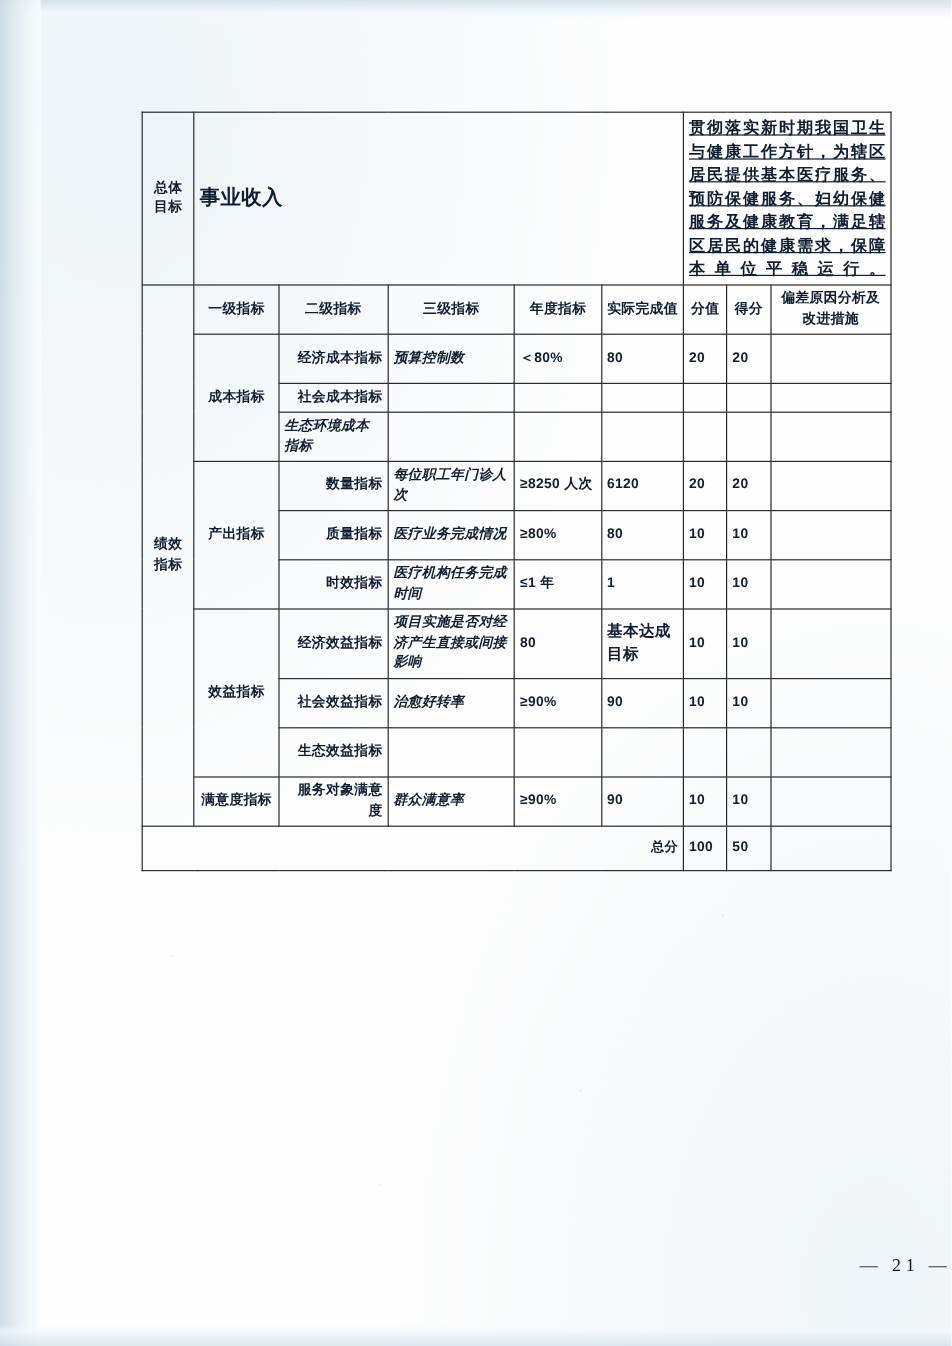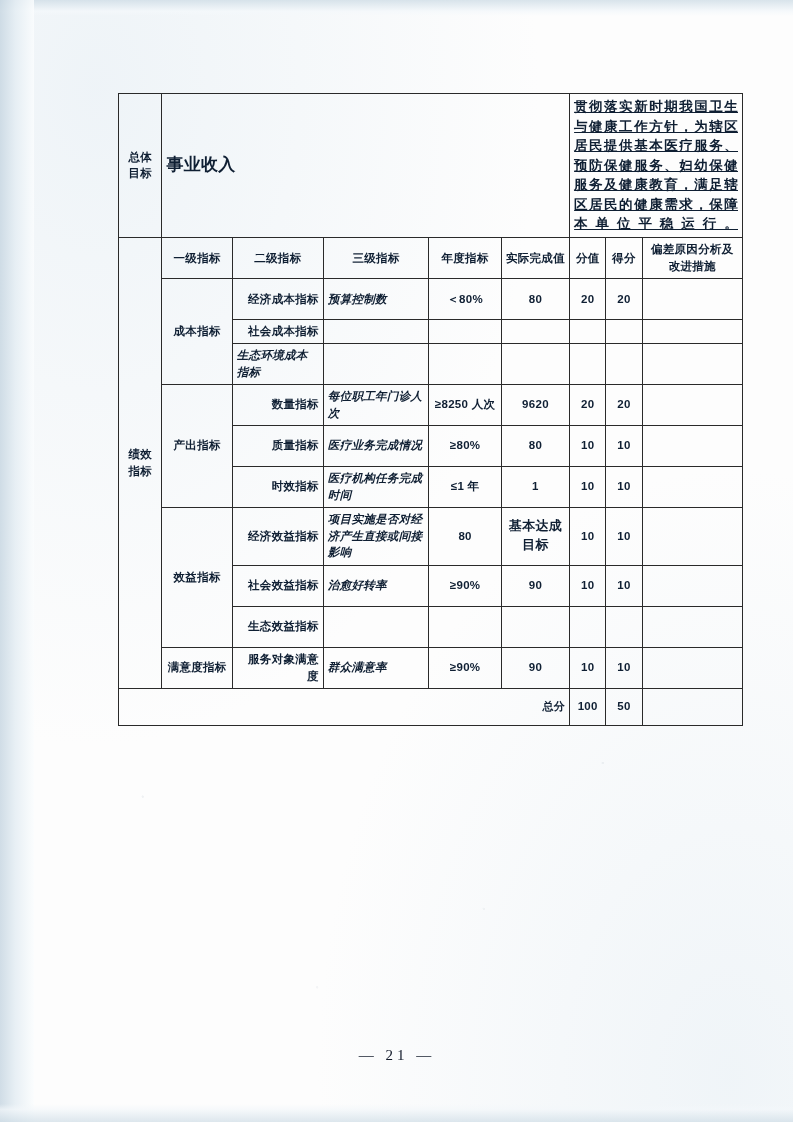--- a/index.html
+++ b/index.html
@@ -110,26 +110,26 @@
   }
   .row-tall td { height: 34px; }
   .cell-sub {
     font-size: 11.5px;
   }
   .total-row td {
     height: 30px;
     font-size: 11px;
     letter-spacing: 3px;
   }
-  .num { text-align: center; }
+  .num { text-align: left; }
   .pagenum {
     position: absolute;
     left: 1px; right: 0;
     top: 1047px;
-    text-align: center;
+    text-align: right;
     font-size: 15px;
     letter-spacing: 4px;
     color: #101828;
     font-family: "Liberation Serif", serif;
   }
 </style>
 </head>
 <body>
 
 <div class="page">
@@ -202,21 +202,21 @@
         <td class="num"></td>
         <td class="num"></td>
         <td class="num"></td>
       </tr>
 
       <tr class="row-tall">
         <td rowspan="3" class="hdr">产出指标</td>
         <td class="c-center cell-sub">数量指标</td>
         <td class="c-left cell-sub">每位职工年门诊人次</td>
         <td class="num">≥8250 人次</td>
-        <td class="num">9620</td>
+        <td class="num">6120</td>
         <td class="num">20</td>
         <td class="num">20</td>
         <td class="num"></td>
       </tr>
       <tr class="row-tall">
         <td class="c-center cell-sub">质量指标</td>
         <td class="c-left cell-sub">医疗业务完成情况</td>
         <td class="num">≥80%</td>
         <td class="num">80</td>
         <td class="num">10</td>

